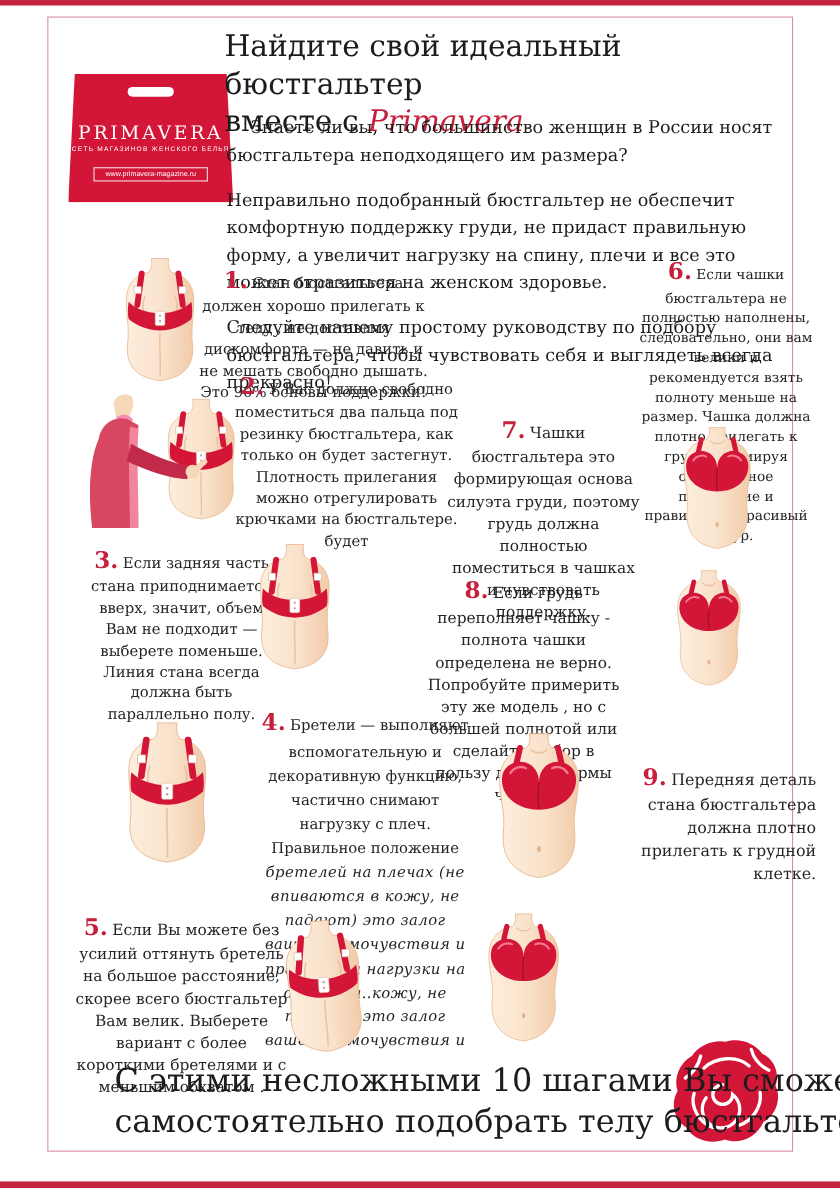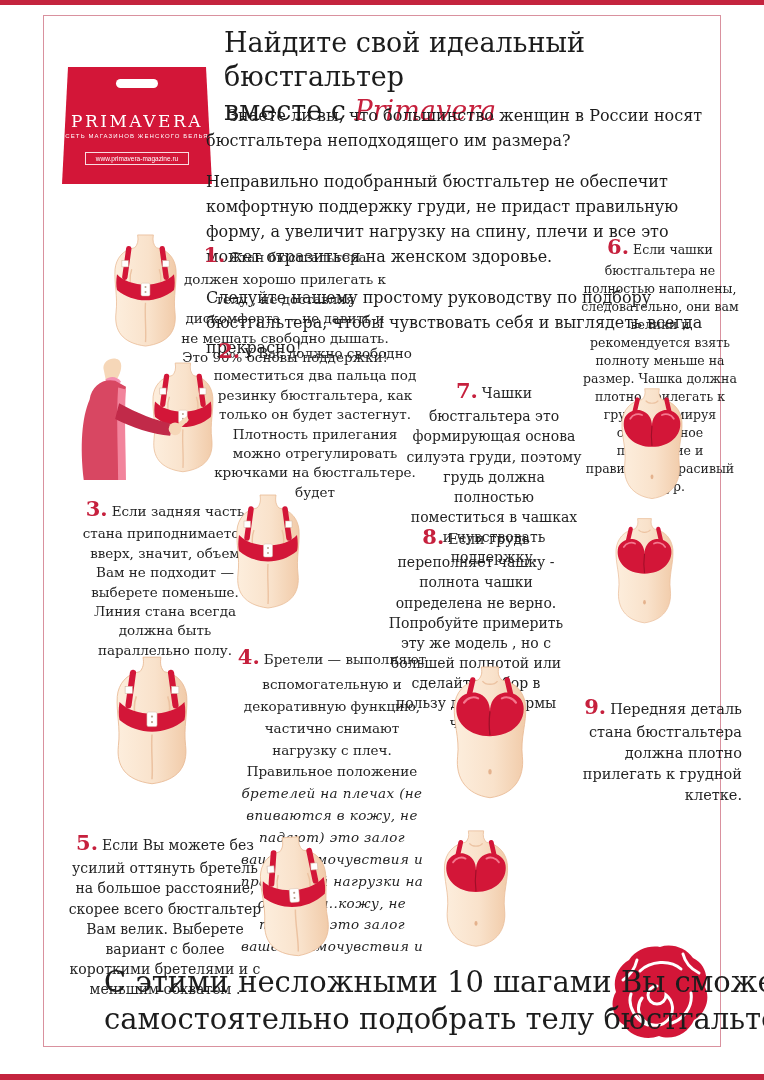--- a/index.html
+++ b/index.html
@@ -12,21 +12,21 @@
 
   
   .bag{position:absolute;left:62px;top:67px;width:150px;height:117px;background:#d31638;
        clip-path:polygon(4% 0,96% 0,100% 100%,0 100%);
        display:flex;flex-direction:column;align-items:center;}
   .bag-handle{width:42px;height:9px;background:#fff;border-radius:5px;margin-top:12px;}
   .bag-brand{color:#fff;font-size:17px;letter-spacing:2.5px;margin-top:23px;}
   .bag-tagline{color:#fff;font-size:6px;letter-spacing:1.1px;margin-top:2px;font-family:"Liberation Sans",sans-serif;}
   .bag-site{color:#fff;font-size:6.5px;border:1px solid rgba(255,255,255,.85);padding:2px 10px;margin-top:13px;font-family:"Liberation Sans",sans-serif;}
 
-  .title{position:absolute;left:224px;top:26px;width:520px;font-size:27px;line-height:1.26;color:#1c1c1c;}
+  .title{position:absolute;left:204px;top:26px;width:520px;font-size:27px;line-height:1.26;color:#1c1c1c;}
   .brand-red{color:#c6203d;font-style:italic;}
 
   .intro{position:absolute;left:190px;top:88px;width:542px;font-size:16px;line-height:1.56;color:#1c1c1c;}
   .intro p{margin:16px;}
   .intro .ind{text-indent:22px;}
 
   .step{position:absolute;text-align:center;font-size:13.5px;line-height:1.44;color:#242424;}
   .step .num{color:#c6203d;font-size:21px;font-weight:bold;margin-right:4px;}
   .decor{font-style:italic;letter-spacing:.4px;}
 

